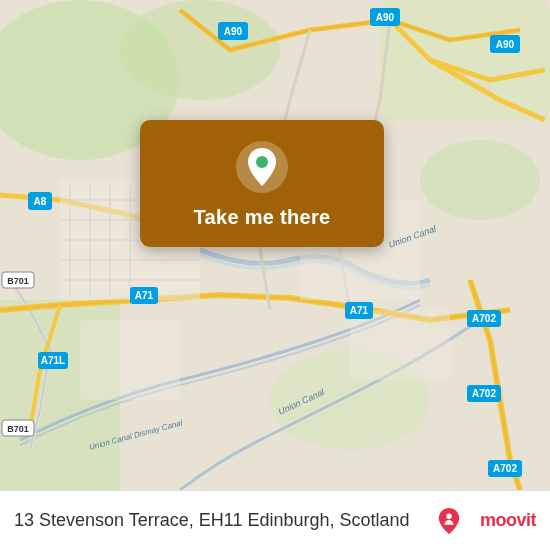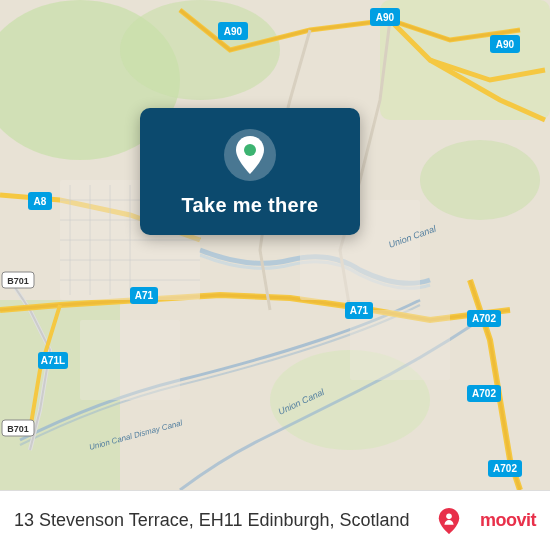--- a/index.html
+++ b/index.html
@@ -30,24 +30,24 @@
 
     
     .map-svg {
       width: 100%;
       height: 100%;
     }
 
     
     .card-overlay {
       position: absolute;
-      top: 108px;
+      top: 120px;
       left: 140px;
-      width: 220px;
-      background: #0c4a6e;
+      width: 244px;
+      background: #a16207;
       border-radius: 10px;
       display: flex;
       flex-direction: column;
       align-items: center;
       padding: 20px 20px 18px;
       box-shadow: 0 4px 15px rgba(0,0,0,0.3);
     }
 
     .pin-icon {
       width: 54px;

